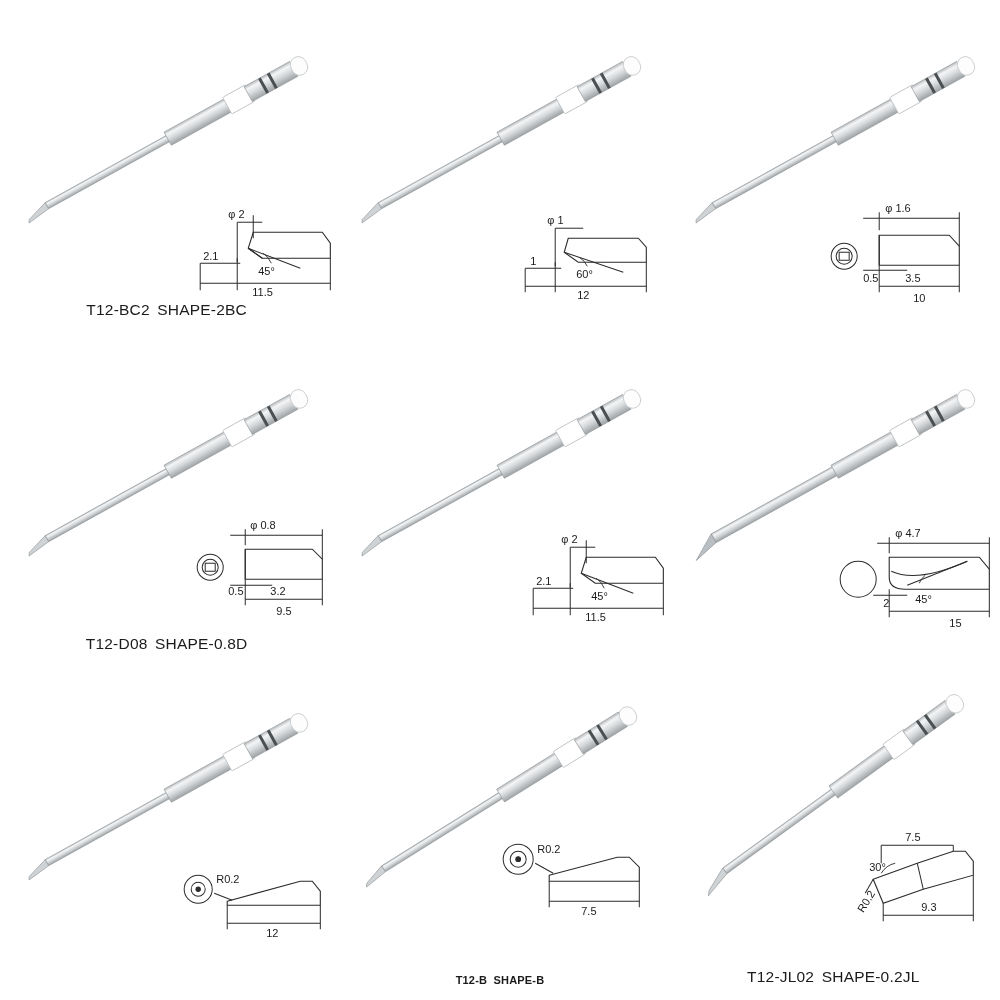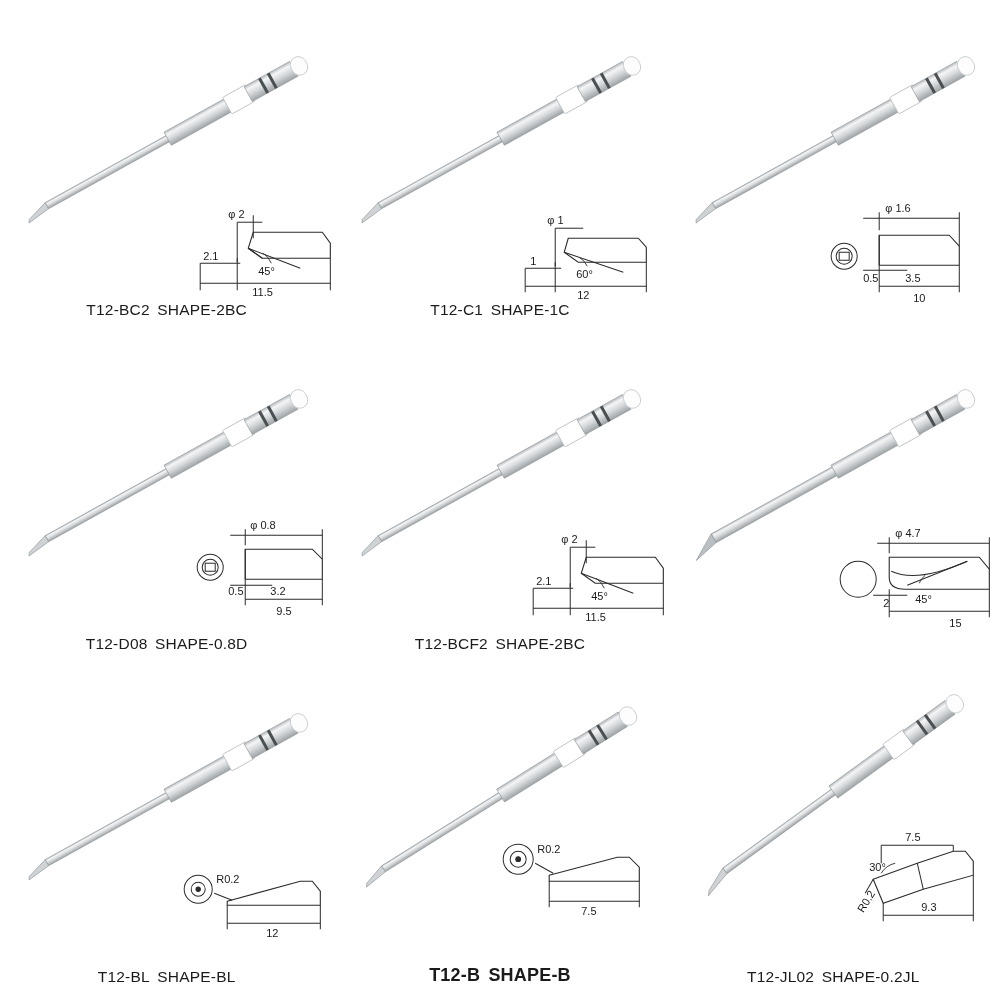--- a/index.html
+++ b/index.html
@@ -38,21 +38,21 @@
     right: 0;
     bottom: 14px;
     text-align: center;
     font-size: 15.5px;
     letter-spacing: 0.2px;
     color: #1b1b1b;
     white-space: nowrap;
   }
   .caption.bold {
     font-weight: bold;
-    font-size: 18px;
+    font-size: 11px;
   }
   .cap-part { margin-right: 3px; }
 </style>
 </head>
 <body>
 
 <div id="grid">
 
   <div class="cell">
     <svg class="tip-svg" viewBox="0 0 333 333">
@@ -125,24 +125,20 @@
         <path d="M231 252 L290 272"></path>
         <path d="M246 257 a20 20 0 0 1 8 9" stroke-width="0.9"></path>
       </g>
       <g font-size="11" fill="#1b1b1b" font-family="Liberation Sans, sans-serif">
         <text x="214" y="224">φ 1</text>
         <text x="197" y="265">1</text>
         <text x="243" y="278">60°</text>
         <text x="244" y="299">12</text>
       </g>
     </svg>
-    <div class="caption">
-      <span class="cap-part">T12-C1</span>
-      <span>SHAPE-1C</span>
-    </div>
   </div>
 
   <div class="cell">
     <svg class="tip-svg" viewBox="0 0 333 333">
       <g transform="rotate(-29 166 140)">
         <rect x="30" y="136" width="140" height="7" fill="url(#g1)" stroke="#8e9497" stroke-width="0.6"></rect>
         <rect x="168" y="132" width="70" height="15" fill="url(#g1)" stroke="#8e9497" stroke-width="0.6"></rect>
         <rect x="236" y="130" width="26" height="19" rx="1" fill="#ffffff" stroke="#b9bdc0" stroke-width="0.8"></rect>
         <rect x="260" y="131" width="52" height="17" fill="url(#g1)" stroke="#8e9497" stroke-width="0.6"></rect>
         <rect x="276" y="131" width="3" height="17" fill="#4a4f52"></rect>
@@ -237,24 +233,20 @@
         <path d="M248 240 L300 260"></path>
         <path d="M263 245 a22 22 0 0 1 8 10" stroke-width="0.9"></path>
       </g>
       <g font-size="11" fill="#1b1b1b" font-family="Liberation Sans, sans-serif">
         <text x="228" y="210">φ 2</text>
         <text x="203" y="252">2.1</text>
         <text x="258" y="267">45°</text>
         <text x="252" y="288">11.5</text>
       </g>
     </svg>
-    <div class="caption">
-      <span class="cap-part">T12-BCF2</span>
-      <span>SHAPE-2BC</span>
-    </div>
   </div>
 
   <div class="cell">
     <svg class="tip-svg" viewBox="0 0 333 333">
       <g transform="rotate(-29 166 140)">
         <rect x="30" y="134" width="140" height="10" fill="url(#g1)" stroke="#8e9497" stroke-width="0.6"></rect>
         <rect x="168" y="132" width="70" height="15" fill="url(#g1)" stroke="#8e9497" stroke-width="0.6"></rect>
         <rect x="236" y="130" width="26" height="19" rx="1" fill="#ffffff" stroke="#b9bdc0" stroke-width="0.8"></rect>
         <rect x="260" y="131" width="52" height="17" fill="url(#g1)" stroke="#8e9497" stroke-width="0.6"></rect>
         <rect x="276" y="131" width="3" height="17" fill="#4a4f52"></rect>
@@ -305,24 +297,20 @@
         <line x1="227" y1="238" x2="227" y2="262"></line>
         <line x1="320" y1="238" x2="320" y2="262"></line>
         <line x1="227" y1="256" x2="320" y2="256"></line>
         <line x1="214" y1="226" x2="232" y2="233"></line>
       </g>
       <g font-size="11" fill="#1b1b1b" font-family="Liberation Sans, sans-serif">
         <text x="216" y="216">R0.2</text>
         <text x="266" y="270">12</text>
       </g>
     </svg>
-    <div class="caption">
-      <span class="cap-part">T12-BL</span>
-      <span>SHAPE-BL</span>
-    </div>
   </div>
 
   <div class="cell">
     <svg class="tip-svg" viewBox="0 0 333 333">
       <g transform="rotate(-32 166 130)">
         <rect x="30" y="126" width="140" height="7" fill="url(#g1)" stroke="#8e9497" stroke-width="0.6"></rect>
         <rect x="168" y="122" width="70" height="15" fill="url(#g1)" stroke="#8e9497" stroke-width="0.6"></rect>
         <rect x="236" y="120" width="26" height="19" rx="1" fill="#ffffff" stroke="#b9bdc0" stroke-width="0.8"></rect>
         <rect x="260" y="121" width="52" height="17" fill="url(#g1)" stroke="#8e9497" stroke-width="0.6"></rect>
         <rect x="276" y="121" width="3" height="17" fill="#4a4f52"></rect>

